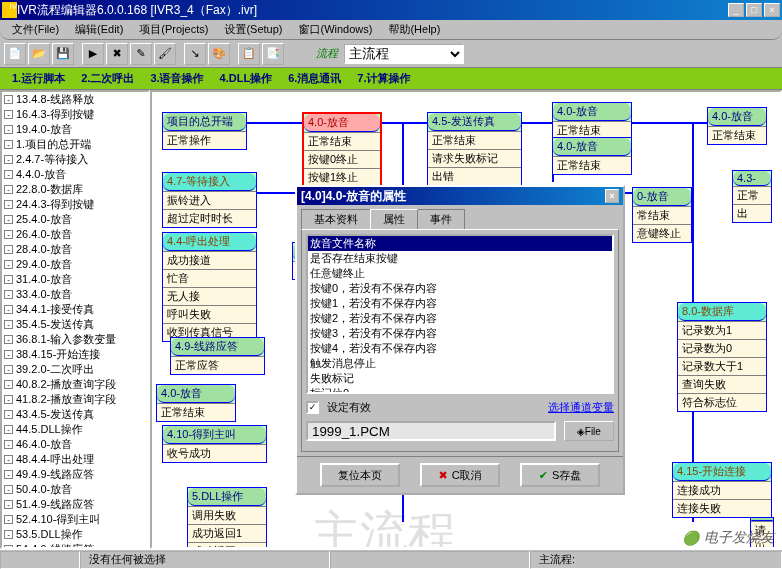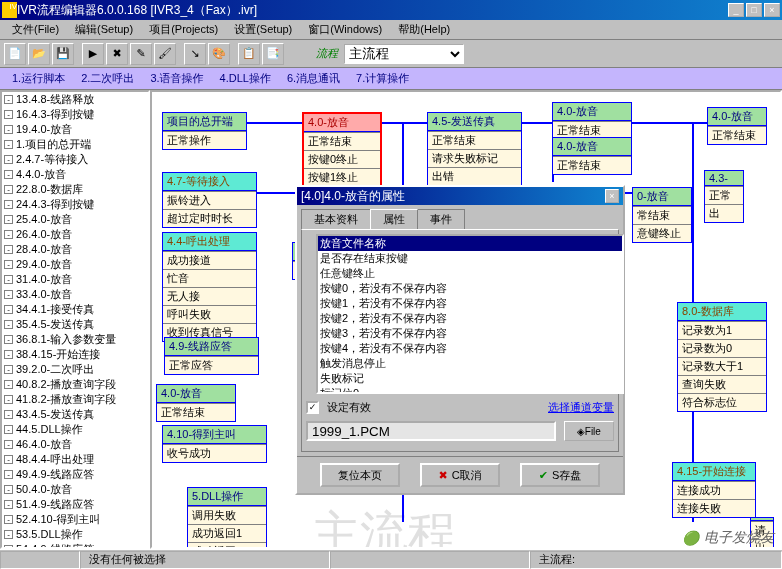--- a/index.html
+++ b/index.html
@@ -4,61 +4,61 @@
 <style>
 * { box-sizing: border-box; margin: 0; padding: 0; }
 body { font-family: "Microsoft Sans Serif", SimSun, sans-serif; font-size: 11px; background: #c0c0c0; width: 782px; height: 569px; overflow: hidden; position: relative; }
 
 .titlebar { background: linear-gradient(to right, #000080, #1084d0); color: white; height: 20px; display: flex; align-items: center; padding: 0 2px; }
 .titlebar-icon { width: 15px; height: 16px; background: #ffcc00; font-size: 8px; text-align: right; }
 .titlebar-text { flex: 1; font-size: 12px; }
 .titlebar-buttons { display: flex; }
 .titlebar-btn { width: 16px; height: 14px; background: #c0c0c0; border: 1px outset #fff; margin-left: 2px; font-size: 9px; text-align: center; line-height: 12px; cursor: pointer; }
 
-.menubar { background: #c0c0c0; height: 20px; display: flex; align-items: center; padding: 0 4px; border-bottom: 1px solid #808080; }
+.menubar { background: #c0c0c0; height: 20px; display: flex; align-items: center; padding: 0 4px; border-bottom: 1px solid #808080; border-radius: 9px; }
 .menu-item { padding: 2px 8px; cursor: pointer; }
 
 .toolbar { background: #c0c0c0; height: 28px; display: flex; align-items: center; padding: 0 4px; border-bottom: 1px solid #808080; gap: 2px; }
 .toolbar-btn { width: 22px; height: 22px; border: 1px outset #fff; background: #c0c0c0; display: flex; align-items: center; justify-content: center; cursor: pointer; }
 .toolbar-sep { width: 4px; }
 .toolbar-label { margin-left: 24px; color: #008000; font-style: italic; }
 .toolbar-select { height: 20px; width: 120px; border: 1px inset #fff; background: white; margin-left: 4px; }
 
-.toolbar2 { background: #c4b5fd; height: 22px; display: flex; align-items: center; padding: 0 4px; border-bottom: 1px solid #808080; }
+.toolbar2 { background: #84cc16; height: 22px; display: flex; align-items: center; padding: 0 4px; border-bottom: 1px solid #808080; font-weight: bold; }
 .toolbar2-item { padding: 0 8px; color: #000080; cursor: pointer; }
 
 .main { display: flex; height: 459px; }
 .sidebar { width: 150px; background: white; border: 2px inset #fff; overflow-y: auto; overflow-x: hidden; }
 .sidebar::-webkit-scrollbar { width: 16px; }
 .sidebar::-webkit-scrollbar-track { background: #c0c0c0; }
 .sidebar::-webkit-scrollbar-thumb { background: #c0c0c0; border: 1px outset #fff; }
 .sidebar::-webkit-scrollbar-button { background: #c0c0c0; border: 1px outset #fff; height: 16px; }
 .tree-item { display: flex; align-items: center; padding: 0 2px; white-space: nowrap; font-size: 11px; height: 15px; }
 .tree-toggle { width: 9px; height: 9px; border: 1px solid #808080; margin-right: 3px; font-size: 8px; text-align: center; line-height: 7px; cursor: pointer; }
 .tree-text { cursor: pointer; }
 
 .canvas { flex: 1; background: white; border: 2px inset #fff; position: relative; overflow: hidden; }
 .canvas::-webkit-scrollbar { width: 16px; height: 16px; }
 
 .node { position: absolute; border: 1px solid #0000ff; background: #c0ffc0; font-size: 11px; }
-.node-header { background: #a0e0a0; color: #000080; padding: 1px 4px; border-bottom: 1px solid #0000ff; }
+.node-header { background: #a0e0a0; color: #000080; padding: 1px 4px; border-bottom: 1px solid #0000ff; border-radius: 7px; }
 .node-header.red { background: #ffaaaa; color: #aa0000; }
 .node-header.orange { background: #5eead4; color: #884400; }
 .node-item { background: #fff8e0; padding: 1px 4px; border-top: 1px solid #808080; }
 .line { position: absolute; background: #0000ff; z-index: 0; }
 
 .dialog { position: absolute; left: 295px; top: 185px; width: 330px; background: #c0c0c0; border: 2px outset #fff; z-index: 100; }
-.dialog-titlebar { background: linear-gradient(to right, #000080, #1084d0); color: white; height: 18px; display: flex; align-items: center; padding: 0 4px; font-size: 12px; }
+.dialog-titlebar { background: linear-gradient(to right, #000080, #1084d0); color: white; height: 18px; display: flex; align-items: center; padding: 0 4px; font-size: 12px; font-weight: bold; }
 .dialog-title { flex: 1; }
 .dialog-close { width: 14px; height: 14px; background: #c0c0c0; border: 1px outset #fff; text-align: center; line-height: 12px; cursor: pointer; font-size: 9px; }
 .dialog-tabs { display: flex; margin: 4px 4px 0 4px; }
 .dialog-tab { padding: 2px 12px; background: #c0c0c0; border: 1px solid #808080; border-bottom: none; cursor: pointer; margin-right: -1px; }
 .dialog-tab.active { background: #c0c0c0; border-top: 1px solid #fff; border-left: 1px solid #fff; position: relative; z-index: 1; }
 .dialog-body { border: 1px solid #808080; border-top: 1px solid #fff; margin: 0 4px 4px 4px; padding: 4px; background: #c0c0c0; }
-.listbox { width: 100%; height: 160px; background: white; border: 2px inset #fff; overflow-y: auto; font-size: 11px; margin-left: 10px; }
+.listbox { width: 100%; height: 160px; background: white; border: 2px inset #fff; overflow-y: auto; font-size: 11px; }
 .listbox-item { padding: 0 2px; cursor: pointer; }
 .listbox-item.selected { background: #000080; color: white; }
 .dialog-row { display: flex; align-items: center; margin: 6px 0; gap: 8px; }
 .checkbox { width: 13px; height: 13px; background: white; border: 2px inset #fff; text-align: center; font-size: 9px; line-height: 9px; }
 .link { color: #0000ff; text-decoration: underline; cursor: pointer; }
 .textinput { flex: 1; height: 20px; background: #e5e5e5; border: 2px inset #fff; padding: 0 4px; }
 .filebtn { width: 50px; height: 20px; border: 1px outset #fff; background: #c0c0c0; cursor: pointer; display: flex; align-items: center; justify-content: center; font-size: 10px; }
 .dialog-buttons { display: flex; justify-content: center; gap: 20px; padding: 6px; border-top: 1px solid #808080; }
 .dlg-btn { width: 80px; height: 24px; border: 2px outset #fff; background: #c0c0c0; cursor: pointer; display: flex; align-items: center; justify-content: center; gap: 4px; }
 
@@ -76,21 +76,21 @@
   <div class="titlebar-text">IVR流程编辑器6.0.0.168 [IVR3_4（Fax）.ivr]</div>
   <div class="titlebar-buttons">
     <div class="titlebar-btn">_</div>
     <div class="titlebar-btn">□</div>
     <div class="titlebar-btn">×</div>
   </div>
 </div>
 
 <div class="menubar">
   <div class="menu-item">文件(File)</div>
-  <div class="menu-item">编辑(Setup)</div>
+  <div class="menu-item">编辑(Edit)</div>
   <div class="menu-item">项目(Projects)</div>
   <div class="menu-item">设置(Setup)</div>
   <div class="menu-item">窗口(Windows)</div>
   <div class="menu-item">帮助(Help)</div>
 </div>
 
 <div class="toolbar">
   <div class="toolbar-btn">📄</div>
   <div class="toolbar-btn">📂</div>
   <div class="toolbar-btn">💾</div>
@@ -272,21 +272,21 @@
 
     <div class="node" style="left:10px;top:140px;width:95px">
       <div class="node-header orange">4.4-呼出处理</div>
       <div class="node-item">成功接道</div>
       <div class="node-item">忙音</div>
       <div class="node-item">无人接</div>
       <div class="node-item">呼叫失败</div>
       <div class="node-item">收到传真信号</div>
     </div>
 
-    <div class="node" style="left:12px;top:245px;width:95px">
+    <div class="node" style="left:18px;top:245px;width:95px">
       <div class="node-header">4.9-线路应答</div>
       <div class="node-item">正常应答</div>
     </div>
 
     <div class="node" style="left:4px;top:292px;width:80px">
       <div class="node-header">4.0-放音</div>
       <div class="node-item">正常结束</div>
     </div>
 
     <div class="node" style="left:10px;top:333px;width:105px">
@@ -337,36 +337,36 @@
       <div class="node-header">4.0-放音</div>
       <div class="node-item">正常结束</div>
     </div>
 
     <div class="node" style="left:480px;top:95px;width:60px">
       <div class="node-header">0-放音</div>
       <div class="node-item">常结束</div>
       <div class="node-item">意键终止</div>
     </div>
 
-    <div class="node" style="left:552px;top:78px;width:40px">
+    <div class="node" style="left:580px;top:78px;width:40px">
       <div class="node-header">4.3-</div>
       <div class="node-item">正常</div>
       <div class="node-item">出</div>
     </div>
 
     <div class="node" style="left:525px;top:210px;width:90px">
       <div class="node-header orange">8.0-数据库</div>
       <div class="node-item">记录数为1</div>
       <div class="node-item">记录数为0</div>
       <div class="node-item">记录数大于1</div>
       <div class="node-item">查询失败</div>
       <div class="node-item">符合标志位</div>
     </div>
 
-    <div class="node" style="left:520px;top:370px;width:84px">
+    <div class="node" style="left:520px;top:370px;width:100px">
       <div class="node-header orange">4.15-开始连接</div>
       <div class="node-item">连接成功</div>
       <div class="node-item">连接失败</div>
     </div>
 
     <div class="node" style="left:598px;top:425px;width:24px">
       <div class="node-header"></div>
       <div class="node-item">请</div>
       <div class="node-item">出</div>
     </div>

